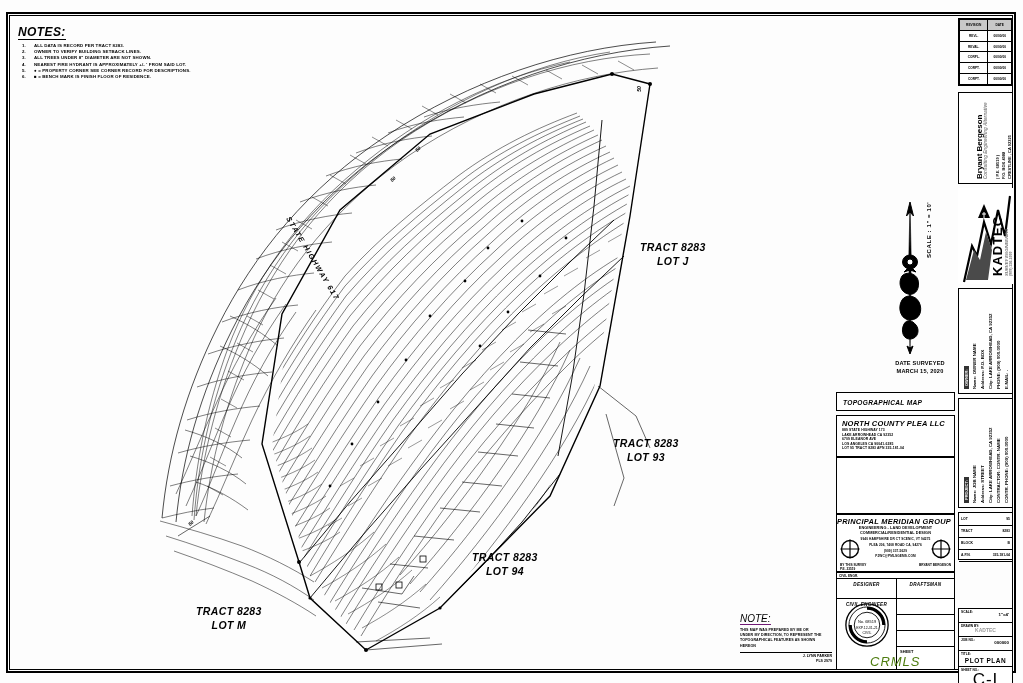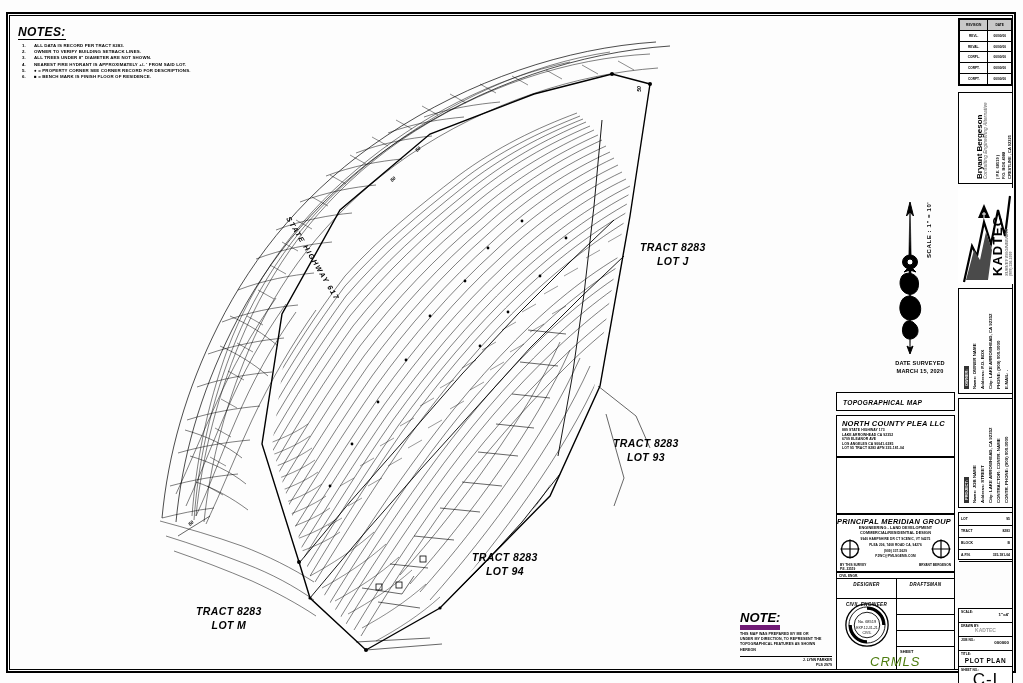--- a/index.html
+++ b/index.html
@@ -70,21 +70,21 @@
     font-size: 6px; letter-spacing: .6px; font-weight: bold;
     transform: rotate(-90deg); transform-origin: left top; white-space: nowrap;
   }
   #date-surv {
     position: absolute; left: 0; top: 160px; width: 80px; text-align: center;
     font-size: 5.6px; font-weight: bold; line-height: 7.5px; letter-spacing: .2px;
   }
 
   
   #map-note { left: 740px; top: 608px; width: 92px; }
-  .mn-title { font-style: italic; font-weight: bold; font-size: 13px; border-bottom: 5px solid #701a75; display:inline-block; }
+  .mn-title { font-style: italic; font-weight: normal; font-size: 10px; border-bottom: 1px solid #701a75; display:inline-block; }
   .mn-body { font-size: 3.6px; font-weight: bold; line-height: 5.2px; margin-top: 2px; letter-spacing: .1px; }
   .mn-rule { height: 1px; background: #000; margin: 3px 0 1px 0; }
   .mn-sign { font-size: 3.6px; font-weight: bold; text-align: right; line-height: 5px; }
 
   
   .tb { border: 1px solid #000; background: #fff; }
   #tb-topo   { left: 836px; top: 392px; width: 119px; height: 19px; }
   #tb-topo .v { font-style: italic; font-size: 6.6px; font-weight: bold; padding: 6px 0 0 6px; letter-spacing:.3px;}
   #tb-ncr    { left: 836px; top: 415px; width: 119px; height: 42px; }
   .ncr-name { font-style: italic; font-weight: bold; font-size: 7.5px; padding: 3px 0 0 5px; letter-spacing: .2px; }

